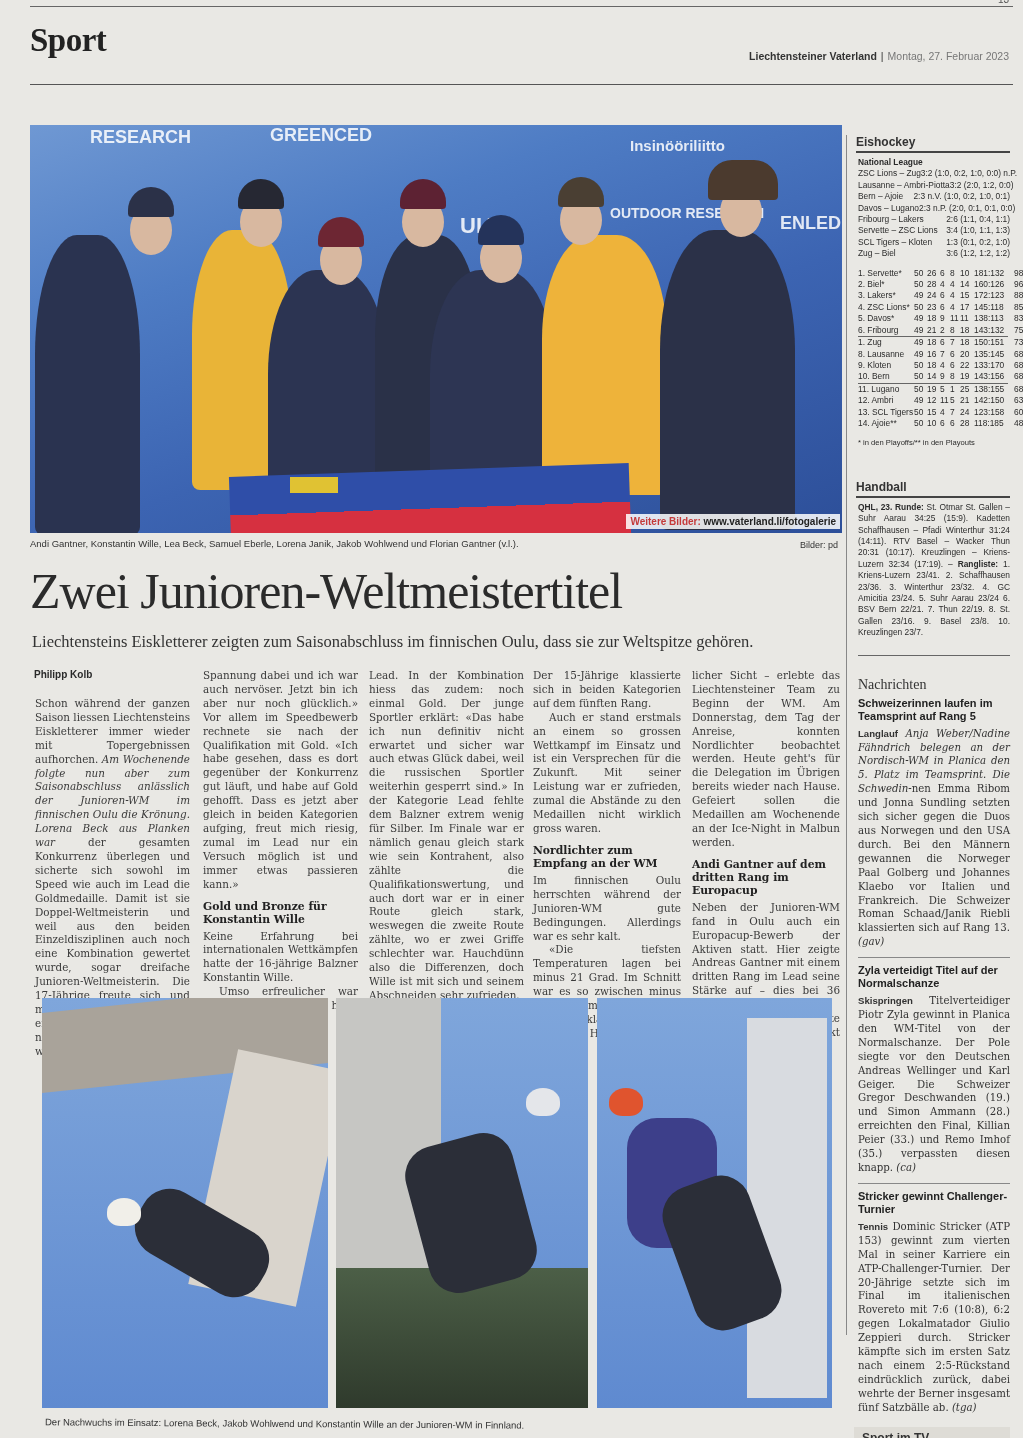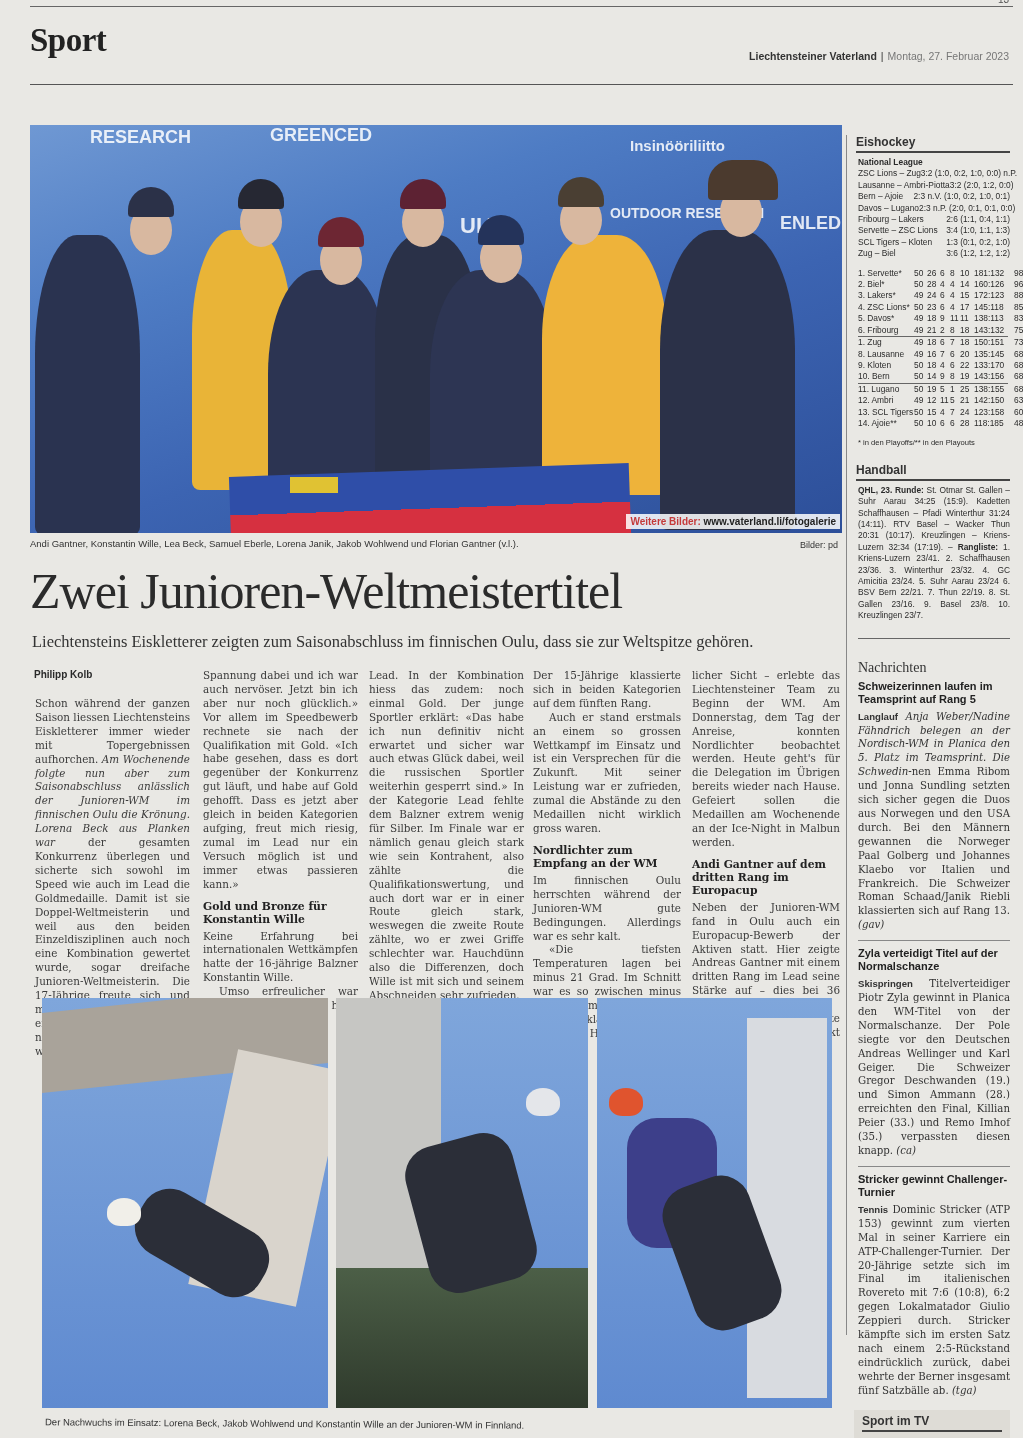--- a/index.html
+++ b/index.html
@@ -398,21 +398,21 @@
           <span>6</span>
           <span>6</span>
           <span>28</span>
           <span>118:185</span>
           <span>48</span>
         </div>
       </div>
     <div class="footnote">* in den Playoffs/** in den Playouts</div>
   </div>
 
-  <div class="box-title" style="margin-top:14px;">Handball</div>
+  <div class="box-title" style="margin-top:31px;">Handball</div>
   <div class="sb hb-text">
     <b>QHL, 23. Runde:</b><span> St. Otmar St. Gallen – Suhr Aarau 34:25 (15:9). Kadetten Schaffhausen – Pfadi Winterthur 31:24 (14:11). RTV Basel – Wacker Thun 20:31 (10:17). Kreuzlingen – Kriens-Luzern 32:34 (17:19). – </span><b>Rangliste:</b><span> 1. Kriens-Luzern 23/41. 2. Schaffhausen 23/36. 3. Winterthur 23/32. 4. GC Amicitia 23/24. 5. Suhr Aarau 23/24 6. BSV Bern 22/21. 7. Thun 22/19. 8. St. Gallen 23/16. 9. Basel 23/8. 10. Kreuzlingen 23/7.</span>
   </div>
 
   <div class="nach-title">Nachrichten</div>
 
   <div>
     <div class="news-h">Schweizerinnen laufen im Teamsprint auf Rang 5</div>
     <div class="news-p"><span class="kw">Langlauf</span><em> Anja Weber/Nadine Fähndrich belegen an der Nordisch-WM in Planica den 5. Platz im Teamsprint. Die Schwedin-</em><span>nen Emma Ribom und Jonna Sundling setzten sich sicher gegen die Duos aus Norwegen und den USA durch. Bei den Männern gewannen die Norweger Paal Golberg und Johannes Klaebo vor Italien und Frankreich. Die Schweizer Roman Schaad/Janik Riebli klassierten sich auf Rang 13. </span><em>(gav)</em></div>
   </div>

